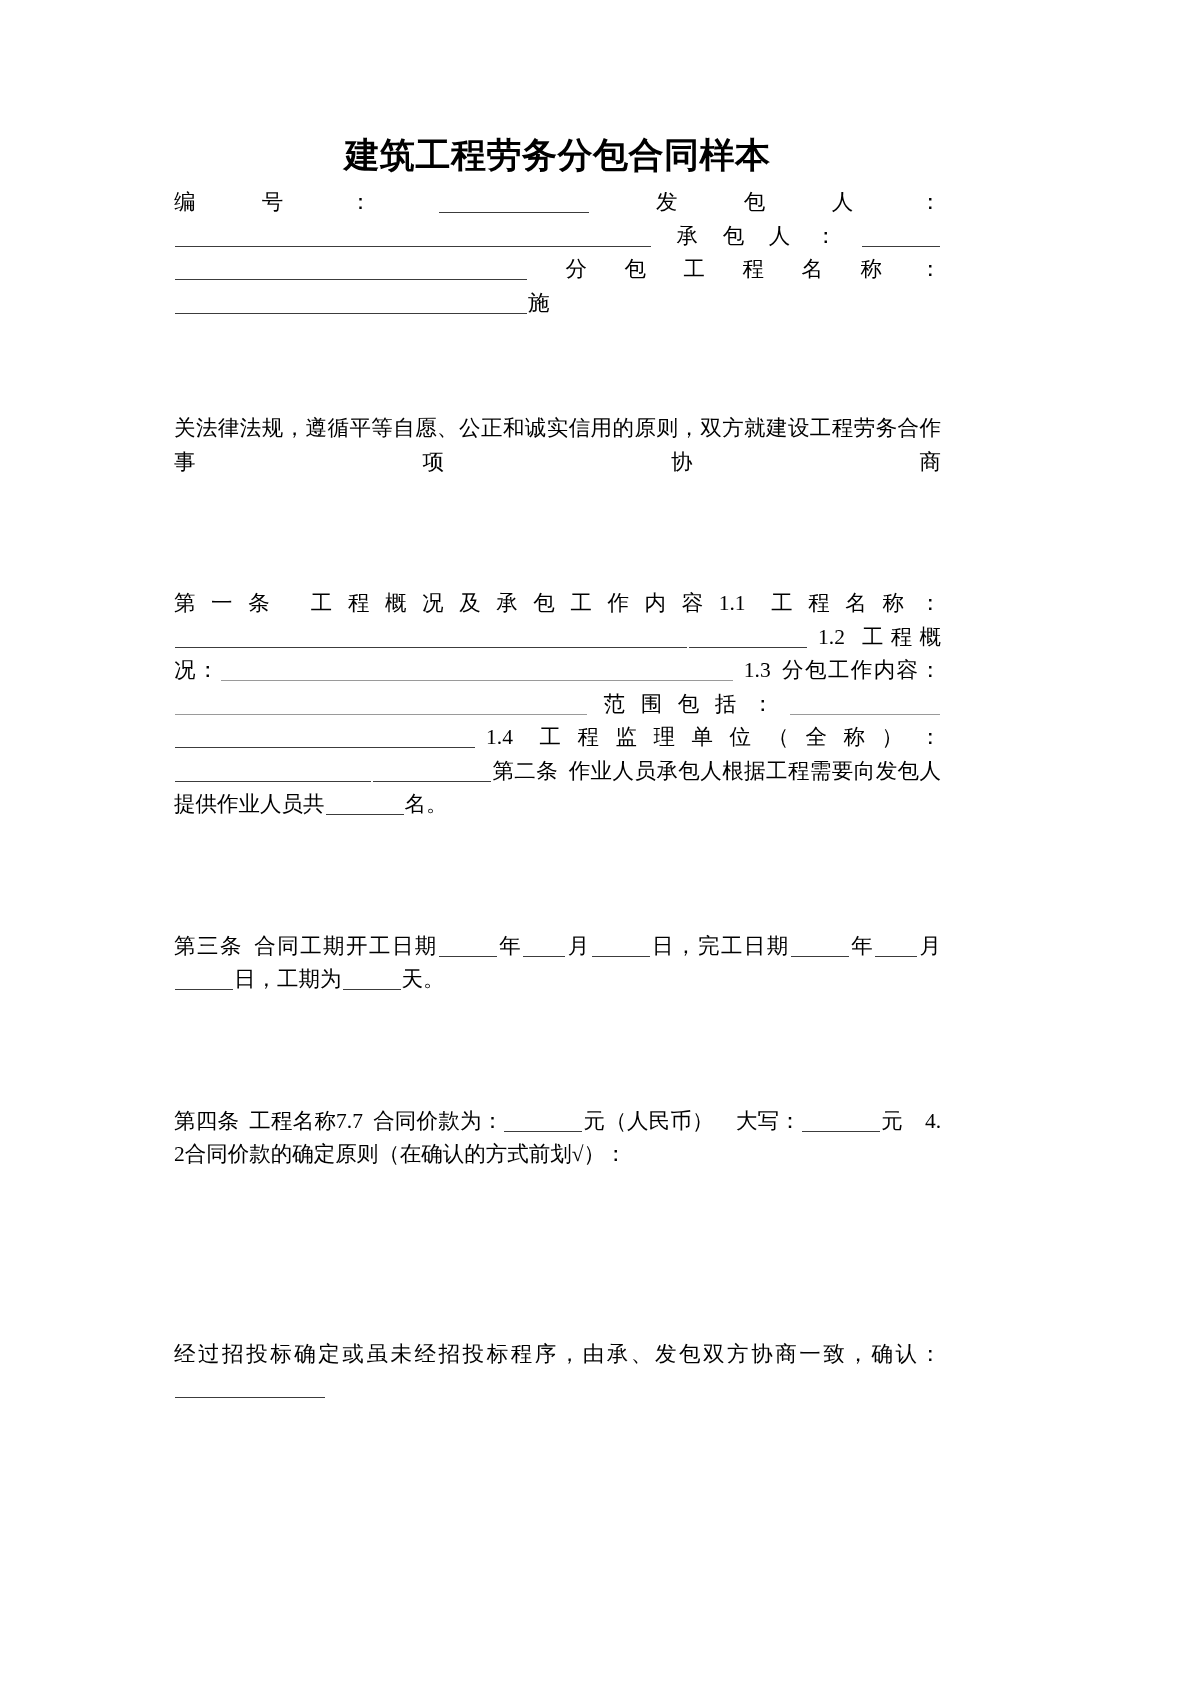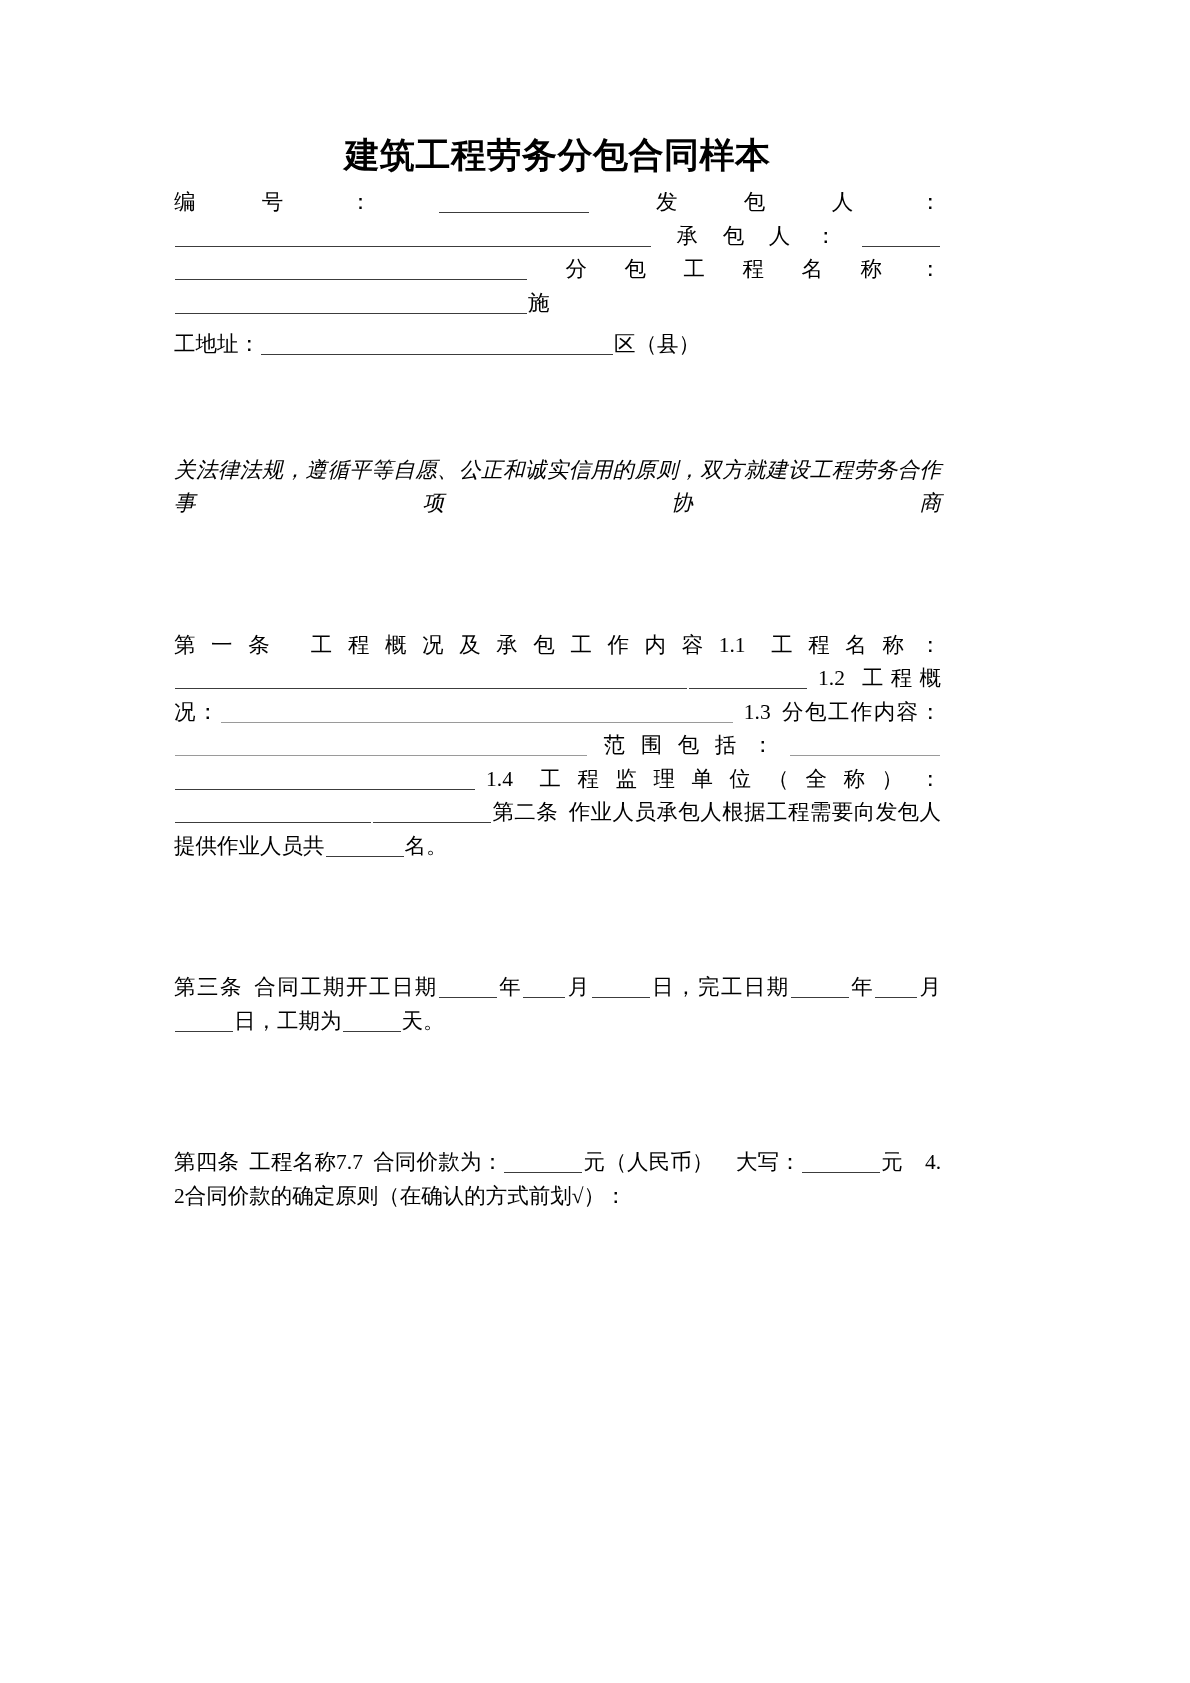--- a/index.html
+++ b/index.html
@@ -41,21 +41,20 @@
     font-size: 21.5px;
     line-height: 33.5px;
     text-align: justify;
     text-justify: inter-ideograph;
     margin: 8px;
     color: #000;
     word-break: break-all;
   }
   .para.just-all {
     text-align-last: justify;
-    font-style: italic;
   }
   .gap-md  { height: 58px; }
   .gap-lg  { height: 76px; }
   .gap-xl  { height: 92px; }
 
   
   .blank {
     display: inline-block;
     border-bottom: 1.3px solid #3c3c3c;
     height: 20px;
@@ -83,23 +82,20 @@
 
 <div class="page">
   <div class="content">
 
     <h1 class="doc-title">建筑工程劳务分包合同样本</h1>
 
     <p class="para">
       <span>编号：</span><span class="blank b-l"></span><span>发包人：</span><span class="blank b-6xl"></span><span>承包人：</span><span class="blank b-s"></span><span class="blank b-4xl"></span><span>分包工程名称：</span><span class="blank b-4xl"></span><span>施</span>
     </p>
 
-    <p class="para">
-      <span>工地址：</span><span class="blank b-4xl"></span><span>区（县）</span>
-    </p>
 
     <div class="gap-lg"></div>
 
     <p class="para just-all">
       <span>关法律法规，遵循平等自愿、公正和诚实信用的原则，双方就建设工程劳务合作事项协商</span>
     </p>
 
     <div class="gap-xl"></div>
 
     <p class="para">
@@ -114,20 +110,23 @@
 
     <div class="gap-xl"></div>
 
     <p class="para">
       <span>第四条</span><span class="sp"></span><span>工程名称</span><span>7.7</span><span class="sp"></span><span>合同价款为：</span><span class="blank b-s"></span><span>元（人民币）</span><span class="sp-w"></span><span>大写：</span><span class="blank b-s"></span><span>元</span><span class="sp-w"></span><span>4.2</span><span>合同价款的确定原则（在确认的方式前划√）：</span>
     </p>
 
     <div class="gap-xl"></div>
     <div class="gap-md"></div>
 
+    <p class="para">
+      <span>经过招投标确定或虽未经招投标程序，由承、发包双方协商一致，确认：</span><span class="blank b-l"></span>
+    </p>
 
     <div class="gap-xl"></div>
     <div class="gap-md"></div>
 
 
     <div class="gap-xl"></div>
 
   </div>
 </div>
 

